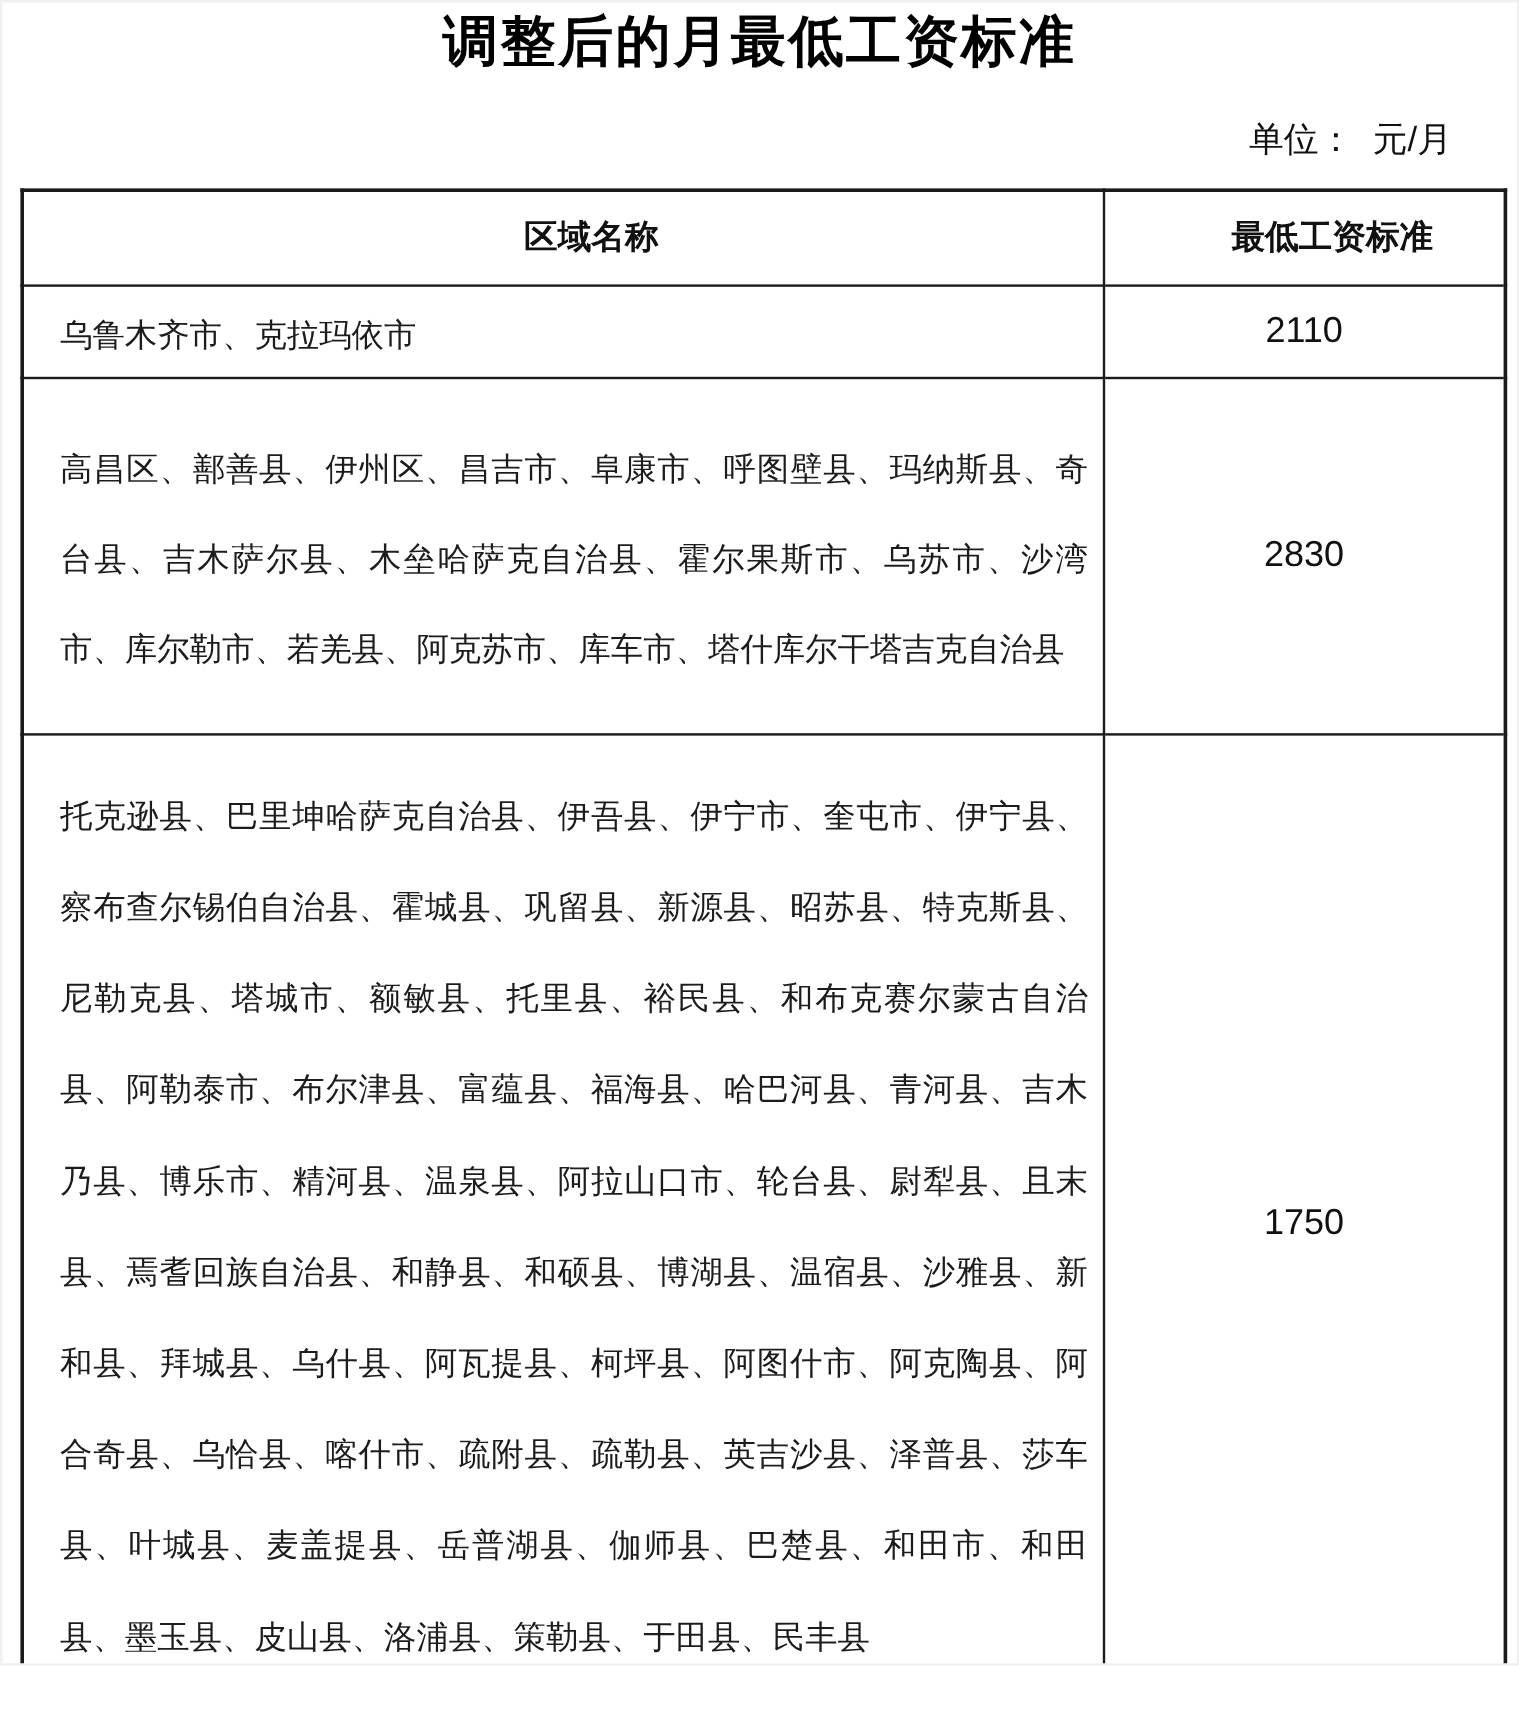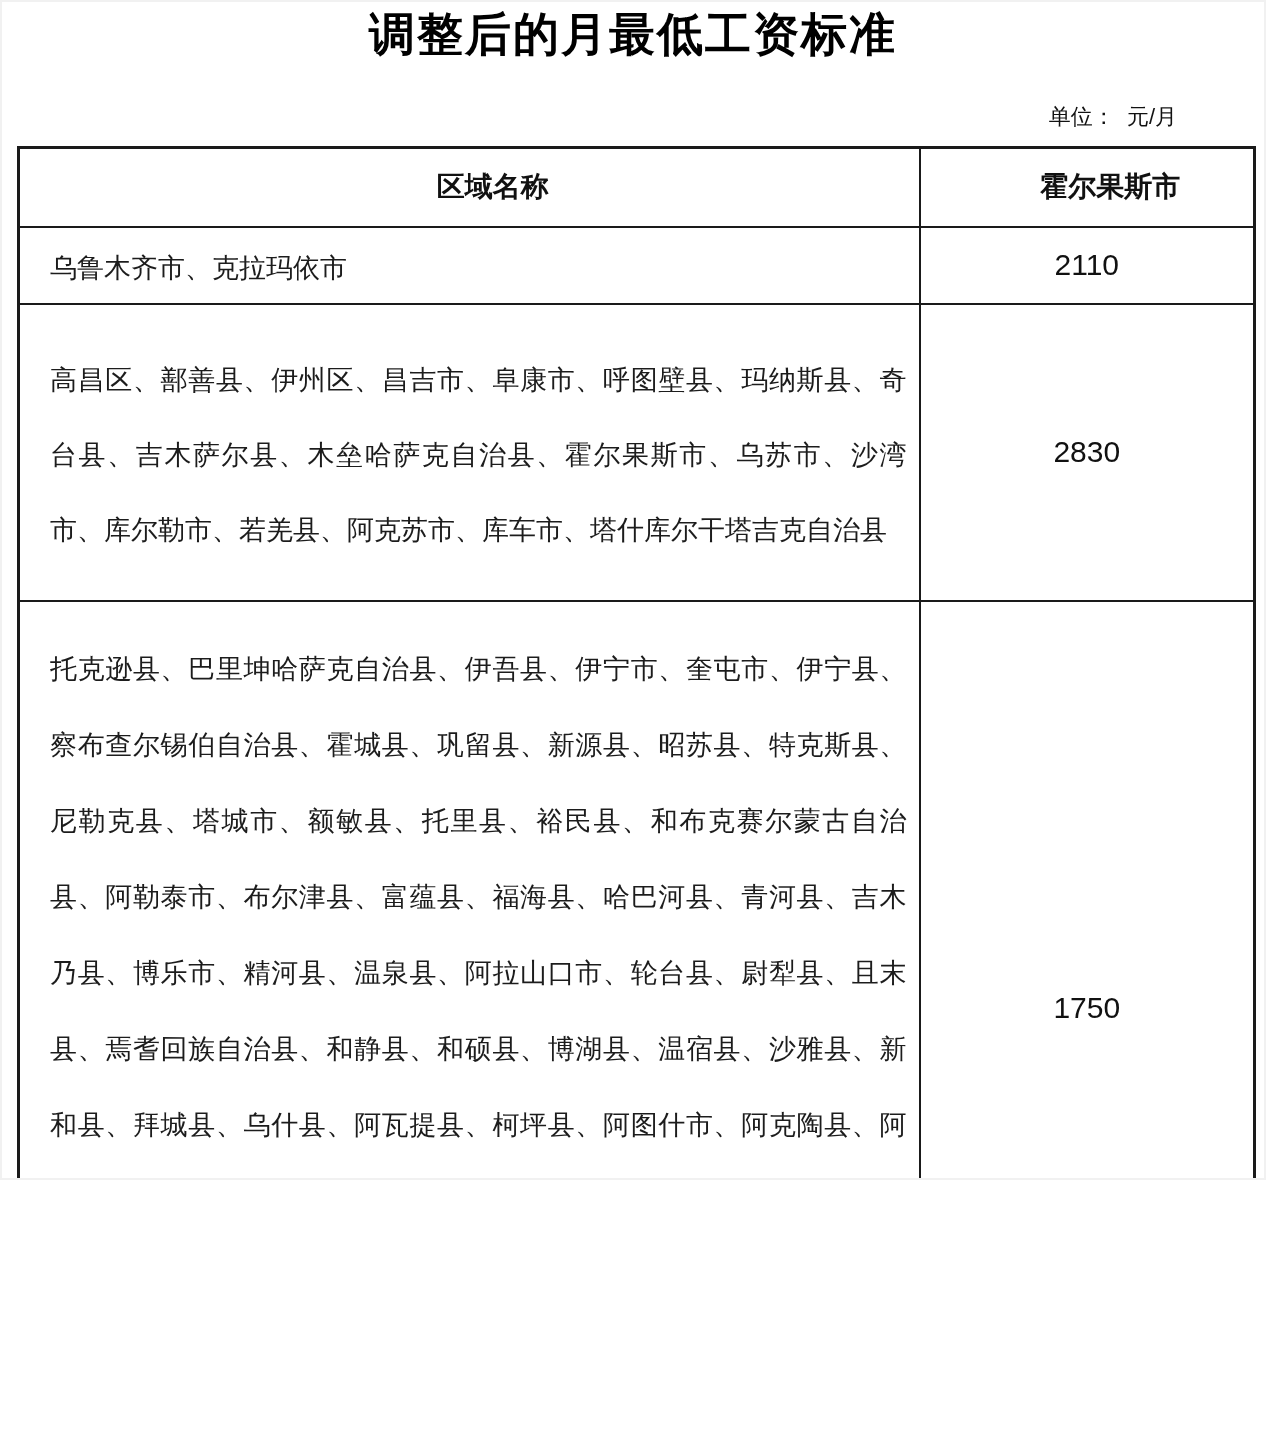--- a/index.html
+++ b/index.html
@@ -6,40 +6,40 @@
   html, body { background: #ffffff; }
   body {
     width: 1266px;
     height: 1438px;
     font-family: "Liberation Serif", serif;
     color: #1c1c1c;
     position: relative;
   }
   .page-frame {
     width: 1266px;
-    height: 1180px;
+    height: 1388px;
     border: 2px solid #f1f1f1;
     overflow: hidden;
   }
   .doc-title {
     margin-top: 4px;
     text-align: center;
     font-size: 46px;
     line-height: 58px;
     font-weight: bold;
     letter-spacing: 2px;
     color: #000000;
     font-family: "Liberation Serif", serif;
   }
   .unit-line {
     margin-top: 33px;
-    margin-bottom: 9px;
+    margin-bottom: 20px;
     text-align: right;
-    padding-right: 87px;
-    font-size: 22px;
+    padding-right: 54px;
+    font-size: 29px;
     line-height: 40px;
     white-space: pre;
     color: #111111;
     font-family: "Liberation Sans", sans-serif;
   }
   table.wage-table {
     border-collapse: collapse;
     table-layout: fixed;
     width: 1236px;
     margin-left: 15px;
@@ -91,21 +91,21 @@
   <div class="unit-line">单位：  元/月</div>
 
   <table class="wage-table">
     <colgroup>
       <col class="col-region">
       <col class="col-standard">
     </colgroup>
     <thead>
       <tr>
         <th class="cell-header">区域名称</th>
-        <th class="cell-header">霍尔果斯市</th>
+        <th class="cell-header">最低工资标准</th>
       </tr>
     </thead>
     <tbody>
       <tr class="tier-row-1">
         <td class="cell-regions">乌鲁木齐市、克拉玛依市</td>
         <td class="cell-standard">2110</td>
       </tr>
       <tr class="tier-row-2">
         <td class="cell-regions">高昌区、鄯善县、伊州区、昌吉市、阜康市、呼图壁县、玛纳斯县、奇台县、吉木萨尔县、木垒哈萨克自治县、霍尔果斯市、乌苏市、沙湾市、库尔勒市、若羌县、阿克苏市、库车市、塔什库尔干塔吉克自治县</td>
         <td class="cell-standard">2830</td>

